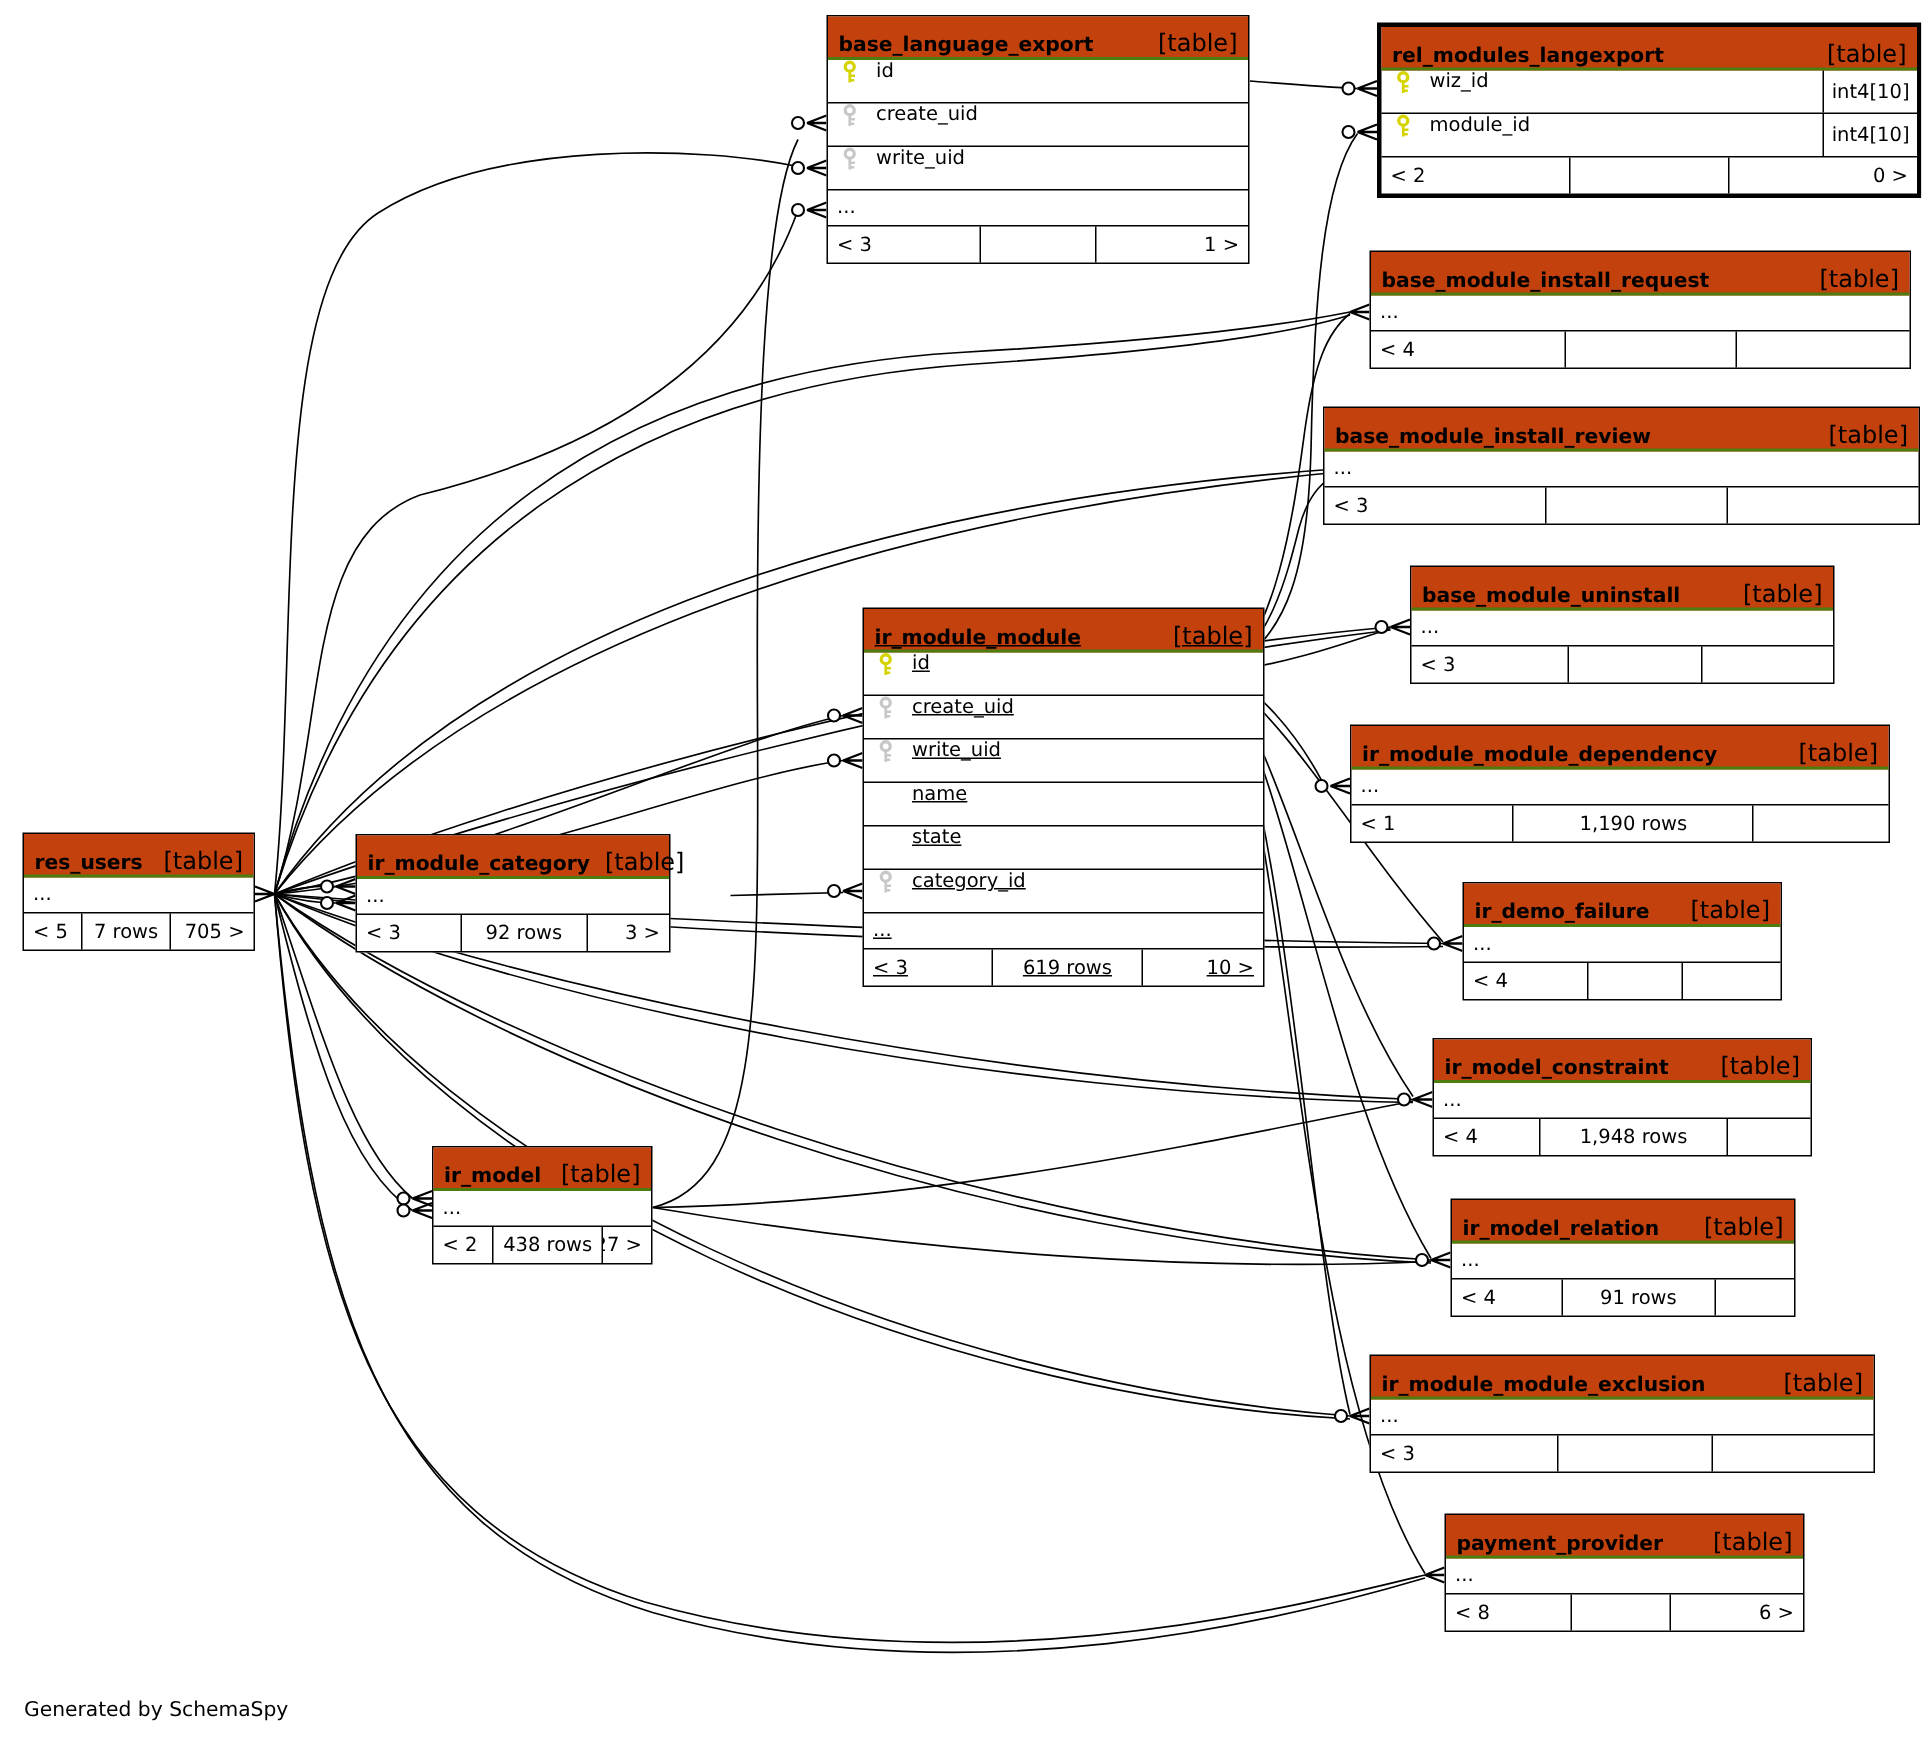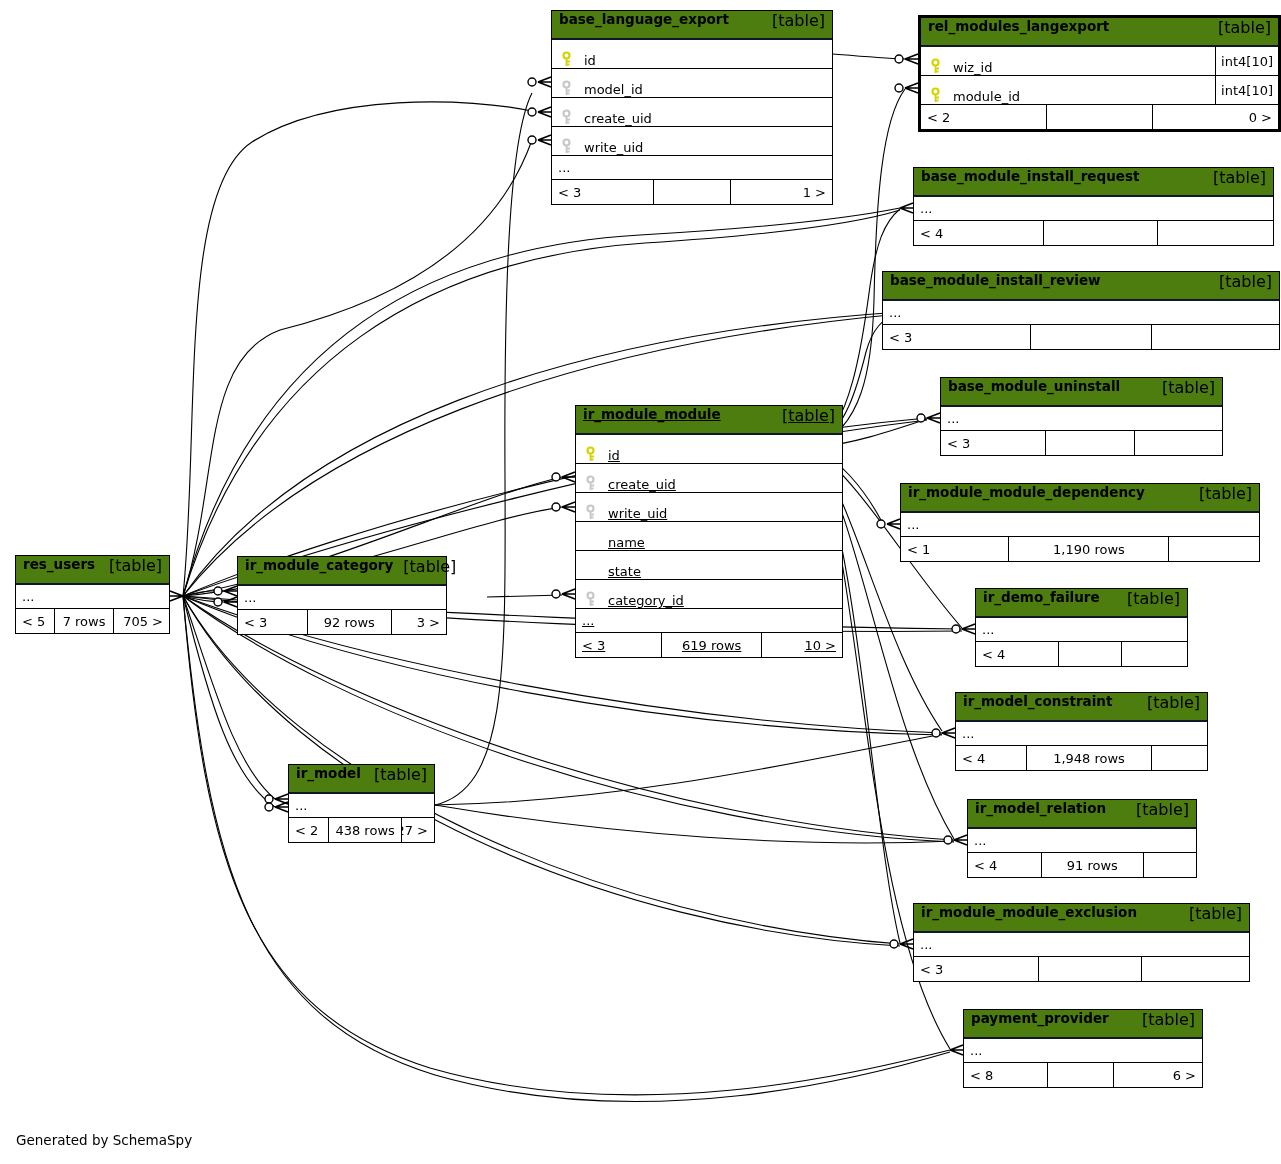--- a/index.html
+++ b/index.html
@@ -4,25 +4,25 @@
 <style>
   html,body{margin:0;padding:0;background:#ffffff;}
   #canvas{position:relative;width:1281px;height:1164px;background:#fff;overflow:hidden;
           font-family:"DejaVu Sans","Liberation Sans",sans-serif;color:#000;}
   svg.wires{position:absolute;left:0;top:0;pointer-events:none;}
   .wire{fill:none;stroke:#000;stroke-width:1.1;}
   .prong{fill:none;stroke:#000;stroke-width:1.6;}
   .dot{fill:#fff;stroke:#000;stroke-width:1.4;}
   .tbl{position:absolute;background:#fff;border:1px solid #000;box-sizing:border-box;font-size:13px;}
   .tbl.hl{border-width:3px;}
-  .hd{height:29px;display:flex;align-items:flex-start;justify-content:space-between;
-      padding:0 7px;background:#4d7c0f;border-bottom:2px solid #0f172a;box-sizing:border-box;}
+  .hd{height:29px;display:flex;align-items:flex-end;justify-content:space-between;
+      padding:0 7px;background:#c2410c;border-bottom:2px solid #4d7c0f;box-sizing:border-box;}
   .hd .nm{font-weight:bold;font-size:13.5px;white-space:nowrap;}
   .hd .tag{font-size:16px;margin-left:10px;white-space:nowrap;}
-  .row{height:29px;display:flex;align-items:flex-end;border-bottom:1px solid #000;box-sizing:border-box;}
+  .row{height:29px;display:flex;align-items:flex-start;border-bottom:1px solid #000;box-sizing:border-box;}
   .row .ic{width:13px;margin:0 10px 0 9px;display:flex;align-items:center;flex:none;}
   .row .cn{flex:1;white-space:nowrap;}
   .row .ty{align-self:stretch;display:flex;align-items:center;border-left:1px solid #000;
            padding:0 5px;white-space:nowrap;}
   .ell{height:24px;display:flex;align-items:center;padding-left:6px;
        border-bottom:1px solid #000;box-sizing:border-box;}
   .ft{height:24px;display:flex;box-sizing:border-box;}
   .ft span{display:flex;align-items:center;box-sizing:border-box;overflow:hidden;white-space:nowrap;}
   .ft .f1{padding-left:6px;justify-content:flex-start;}
   .ft .f2{justify-content:center;border-left:1px solid #000;border-right:1px solid #000;}
@@ -130,29 +130,20 @@
         </span>
         <span class="cn">id</span>
       </div>
       <div class="row">
         <span class="ic">
           <svg width="11" height="17" viewBox="0 0 11 17">
             <circle cx="5.5" cy="4.5" r="3" fill="none" stroke="#c8c8c8" stroke-width="2.2"></circle>
             <path d="M5.5 7.5 V15 M5.5 10.5 H9 M5.5 13.5 H8.5" fill="none" stroke="#c8c8c8" stroke-width="1.8"></path>
           </svg>
         </span>
-        <span class="cn">model_id</span>
-      </div>
-      <div class="row">
-        <span class="ic">
-          <svg width="11" height="17" viewBox="0 0 11 17">
-            <circle cx="5.5" cy="4.5" r="3" fill="none" stroke="#c8c8c8" stroke-width="2.2"></circle>
-            <path d="M5.5 7.5 V15 M5.5 10.5 H9 M5.5 13.5 H8.5" fill="none" stroke="#c8c8c8" stroke-width="1.8"></path>
-          </svg>
-        </span>
         <span class="cn">create_uid</span>
       </div>
       <div class="row">
         <span class="ic">
           <svg width="11" height="17" viewBox="0 0 11 17">
             <circle cx="5.5" cy="4.5" r="3" fill="none" stroke="#c8c8c8" stroke-width="2.2"></circle>
             <path d="M5.5 7.5 V15 M5.5 10.5 H9 M5.5 13.5 H8.5" fill="none" stroke="#c8c8c8" stroke-width="1.8"></path>
           </svg>
         </span>
         <span class="cn">write_uid</span>

